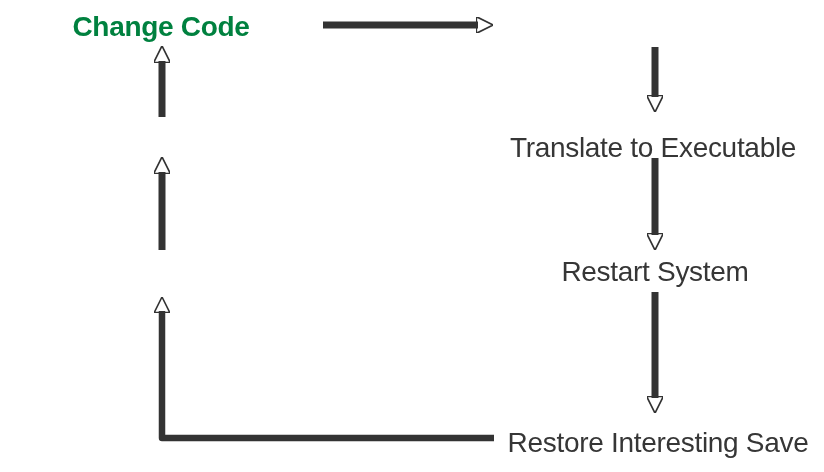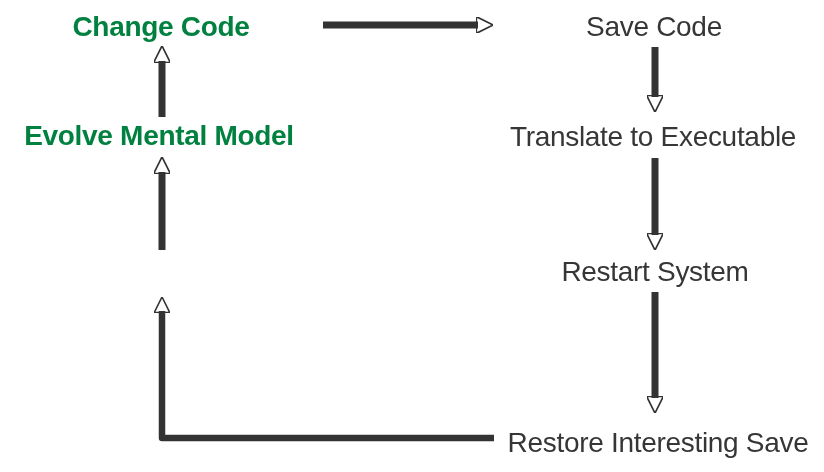--- a/index.html
+++ b/index.html
@@ -66,24 +66,22 @@
 
     <path d="M 655 158 L 655 235" stroke-width="7" marker-end="url(#head)"></path>
 
     <path d="M 655 292 L 655 398" stroke-width="7" marker-end="url(#head)"></path>
 
     <path d="M 494 438 L 162 438 L 162 311" stroke-width="6.5" marker-end="url(#head)"></path>
   </svg>
 
   <div class="node loop" style="left:161px; top:27px;">Change Code</div>
 
-  <div class="node loop" style="left:159px; top:136px;">Evolve Mental Model</div>
 
 
-  <div class="node pipeline" style="left:654px; top:27px;">Save Code</div>
 
-  <div class="node pipeline" style="left:653px; top:137px;">Translate to Executable</div>
+  <div class="node pipeline" style="left:653px; top:148px;">Translate to Executable</div>
 
   <div class="node pipeline" style="left:655px; top:272px;text-align:right;">Restart System</div>
 
   <div class="node pipeline" style="left:658px; top:443px;">Restore Interesting Save</div>
 
 </div>
 
 </body></html>

